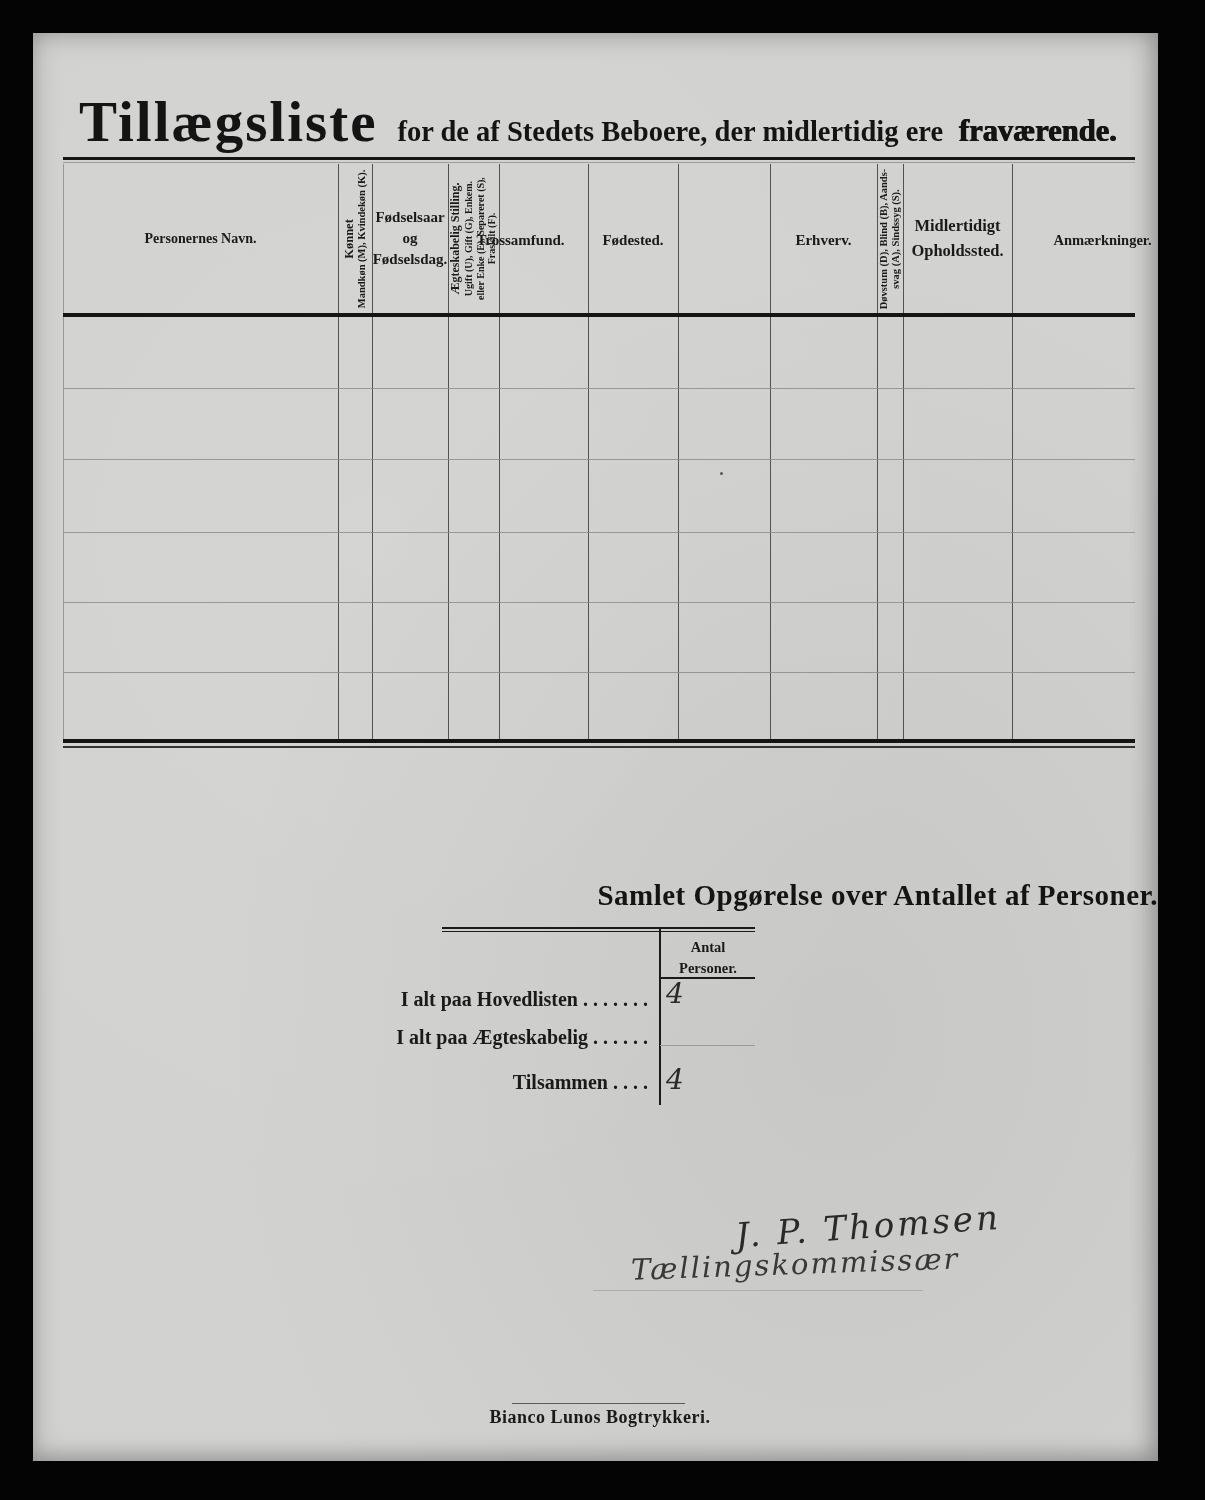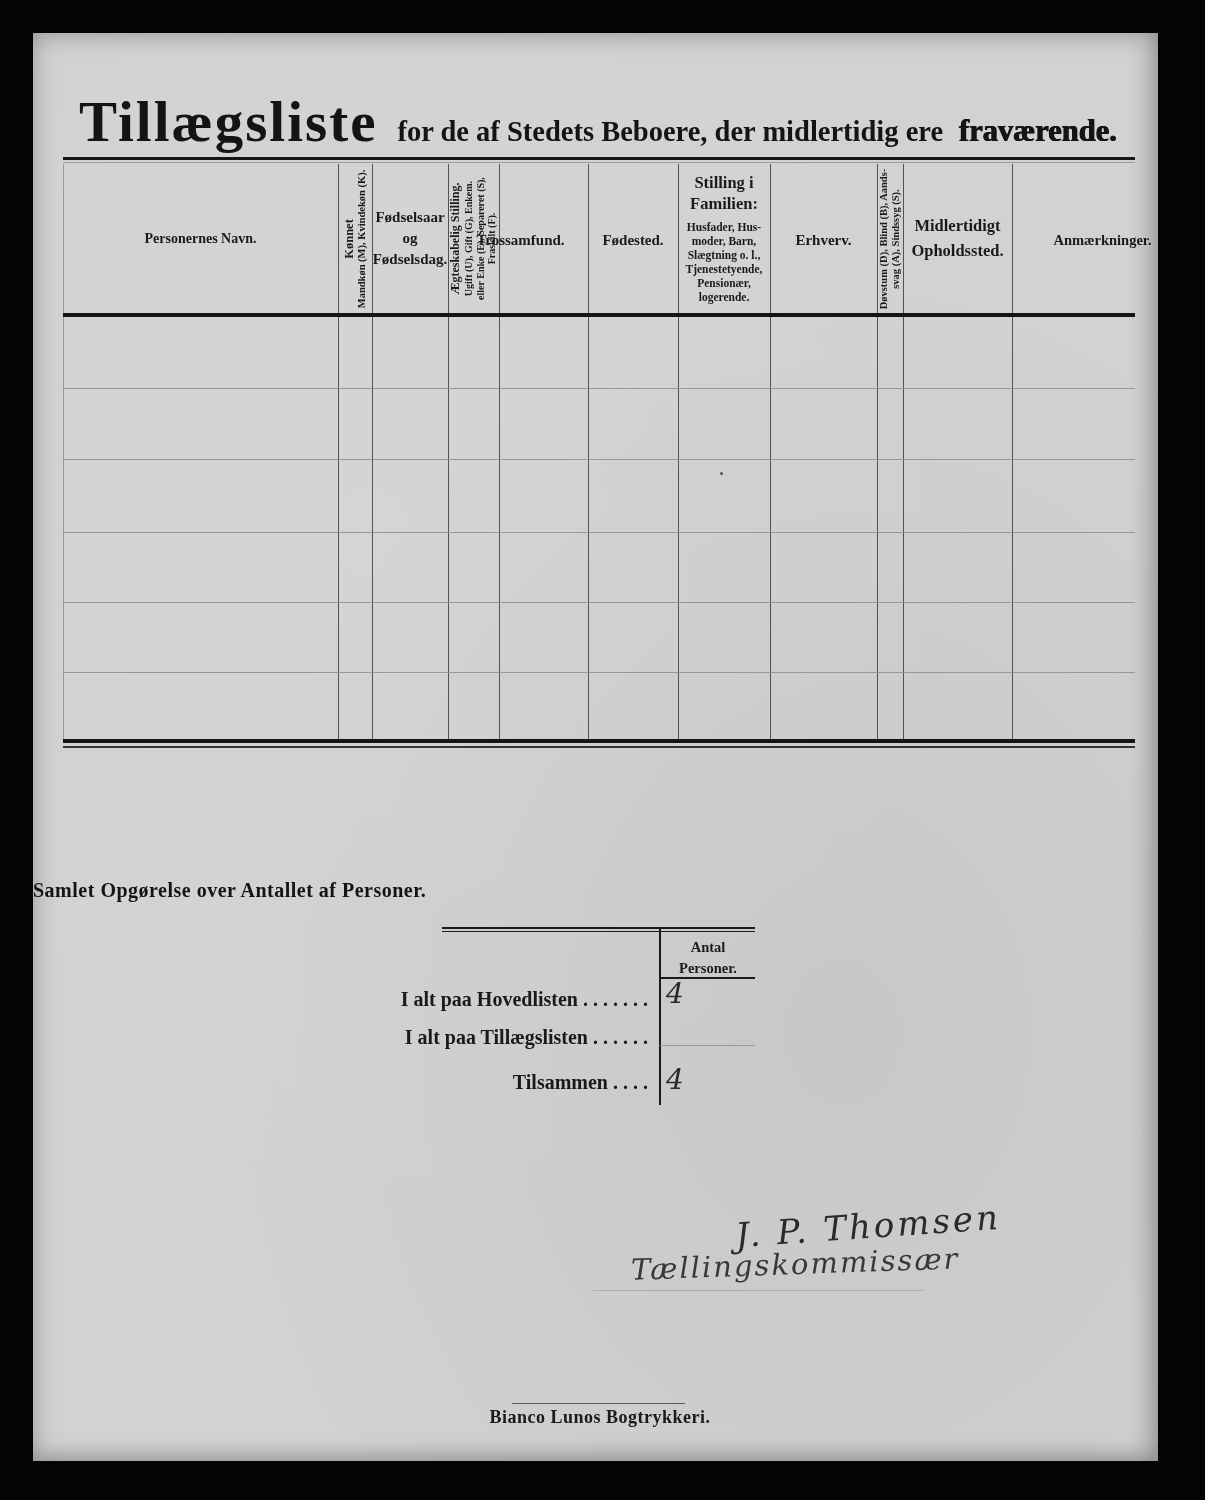--- a/index.html
+++ b/index.html
@@ -30,21 +30,21 @@
   .rowline{position:absolute;left:30px;width:1072px;height:1px;background:#8d8d8d;opacity:.85;}
   
   .hcell{position:absolute;color:#1a1a1a;font-weight:bold;line-height:1.35;}
   .vbox{position:absolute;display:flex;flex-direction:column;justify-content:center;align-items:center;
         transform:rotate(-90deg);color:#1a1a1a;font-weight:bold;white-space:nowrap;}
   .vl-big{font-size:12.5px;line-height:1.15;}
   .vl-sm{font-size:10.5px;line-height:1.15;}
   .fam-head{font-size:16.5px;line-height:1.3;}
   .fam-sub{font-size:11.5px;line-height:1.22;margin-top:5px;}
   
-  .sum-heading{left:0;top:846px;width:1125px;text-align:left;font-size:20px;font-weight:bold;color:#141414;letter-spacing:.5px;}
+  .sum-heading{left:0;top:846px;width:1125px;text-align:right;font-size:29px;font-weight:bold;color:#141414;letter-spacing:.5px;}
   .sum-label{font-size:20px;font-weight:bold;color:#1a1a1a;white-space:nowrap;}
   .handw{font-family:"DejaVu Serif","Liberation Serif",serif;font-style:italic;color:#2a2a2a;}
   .sig-name{font-size:34px;letter-spacing:3px;transform:rotate(-4deg);}
   .sig-role{font-size:29px;letter-spacing:2px;transform:rotate(-2deg);color:#383838;}
   .sval{font-size:28px;letter-spacing:0;}
   .speck{position:absolute;border-radius:50%;background:#555;}
 </style>
 </head>
 <body>
 
@@ -100,32 +100,20 @@
     <div class="vl-big" style="font-size:12px;">Ægteskabelig Stilling.</div>
     <div class="vl-sm" style="font-size:10px;">Ugift (U), Gift (G), Enkem.</div>
     <div class="vl-sm" style="font-size:10px;">eller Enke (E), Separeret (S),</div>
     <div class="vl-sm" style="font-size:10px;">Fraskilt (F).</div>
   </div>
 
   <div class="hcell ctr" style="left:443px;top:197px;width:89px;font-size:15px;">Trossamfund.</div>
 
   <div class="hcell ctr" style="left:555px;top:197px;width:90px;font-size:15px;">Fødested.</div>
 
-  <div class="hcell ctr" style="left:645px;top:139px;width:92px;">
-    <div class="fam-head">Stilling i</div>
-    <div class="fam-head">Familien:</div>
-    <div class="fam-sub">
-      <div>Husfader, Hus-</div>
-      <div>moder, Barn,</div>
-      <div>Slægtning o. l.,</div>
-      <div>Tjenestetyende,</div>
-      <div>Pensionær,</div>
-      <div>logerende.</div>
-    </div>
-  </div>
 
   <div class="hcell ctr" style="left:737px;top:197px;width:107px;font-size:15px;">Erhverv.</div>
 
   <div class="vbox" style="left:779px;top:191px;width:156px;height:30px;">
     <div class="vl-sm" style="font-size:10.5px;">Døvstum (D), Blind (B), Aands-</div>
     <div class="vl-sm" style="font-size:10.5px;">svag (A), Sindssyg (S).</div>
   </div>
 
   <div class="hcell ctr" style="left:870px;top:181px;width:109px;font-size:16.5px;line-height:1.5;">
     <div>Midlertidigt</div>
@@ -146,21 +134,21 @@
       <div>Personer.</div>
     </div>
     <div class="abs" style="left:626px;top:944px;width:96px;height:2px;background:#1a1a1a;"></div>
 
     <div class="abs rgt sum-label" style="left:330px;top:955px;width:285px;">
       <span>I alt paa Hovedlisten</span><span> . . . . . . .</span>
     </div>
     <div class="abs handw sval" style="left:633px;top:944px;">4</div>
 
     <div class="abs rgt sum-label" style="left:330px;top:993px;width:285px;">
-      <span>I alt paa Tillægslisten</span><span> . . . . . .</span>
+      <span>I alt paa Ægteskabelig</span><span> . . . . . .</span>
     </div>
     <div class="abs handw sval" style="left:633px;top:985px;"></div>
     <div class="abs" style="left:627px;top:1012px;width:95px;height:1px;background:#9a9a9a;"></div>
 
     <div class="abs rgt sum-label" style="left:330px;top:1038px;width:285px;">
       <span>Tilsammen</span><span> . . . .</span>
     </div>
     <div class="abs handw sval" style="left:633px;top:1030px;">4</div>
   </div>
 

